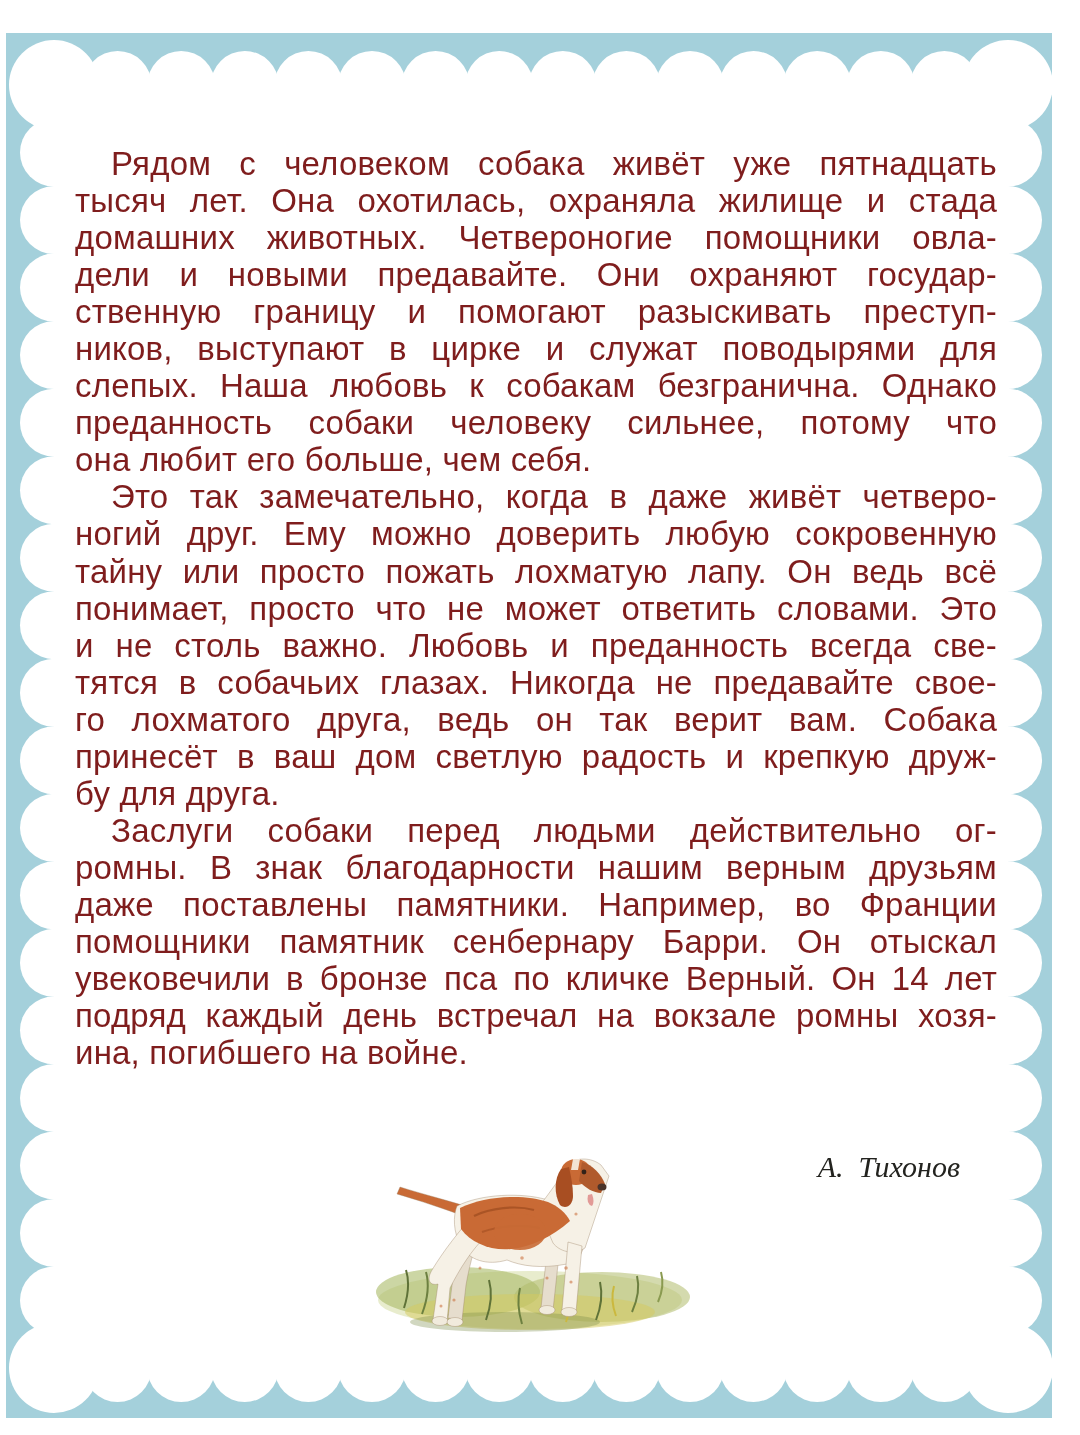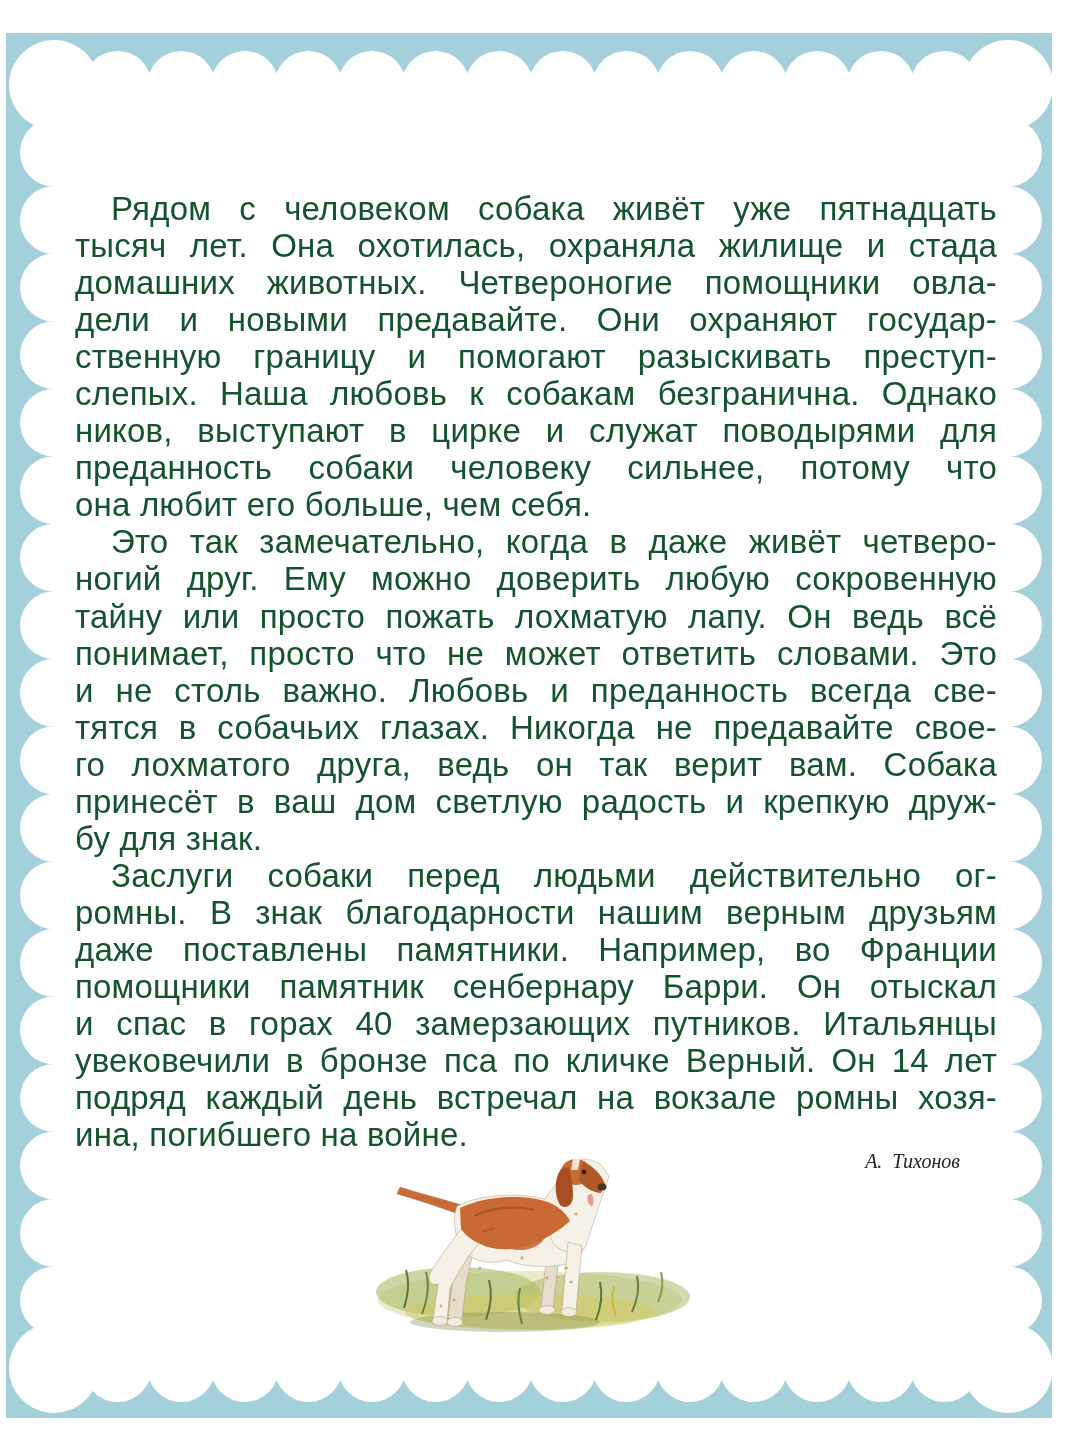--- a/index.html
+++ b/index.html
@@ -8,37 +8,36 @@
     background:#ffffff;
     font-family:"Liberation Sans",sans-serif;
     position:relative;
     overflow:hidden;
   }
   .page{position:absolute;left:0;top:0;width:1080px;height:1435px;}
   #frame{position:absolute;left:0;top:0;}
   .story{
     position:absolute;left:75px;top:145px;width:922px;
     font-size:33px;line-height:37.05px;
-    color:#14532d;
+    color:#7f1d1d;
     letter-spacing:0.2px;
-    margin-top:45px;
   }
   .para{margin:0;padding:0;}
   .tline{
     text-align:justify;
     text-align-last:justify;
   }
   .tline.first{text-indent:36px;}
   .tline.last{text-align:center;text-align-last:left;}
   .author{
     position:absolute;left:75px;top:1150px;width:885px;
     text-align:right;
     font-family:"Liberation Serif",serif;
     font-style:italic;
-    font-size:20px;
+    font-size:30px;
     color:#23231f;
     white-space:pre;
   }
   .dog{position:absolute;left:370px;top:1150px;}
 </style>
 </head>
 <body>
 
 <div class="page">
 
@@ -117,42 +116,41 @@
       </g>
     </svg>
 
   <div class="story">
     <div class="para">
         <div class="tline first">Рядом с человеком собака живёт уже пятнадцать</div>
         <div class="tline">тысяч лет. Она охотилась, охраняла жилище и стада</div>
         <div class="tline">домашних животных. Четвероногие помощники овла-</div>
         <div class="tline">дели и новыми предавайте. Они охраняют государ-</div>
         <div class="tline">ственную границу и помогают разыскивать преступ-</div>
+        <div class="tline">ников, выступают в цирке и служат поводырями для</div>
         <div class="tline">слепых. Наша любовь к собакам безгранична. Однако</div>
-        <div class="tline">ников, выступают в цирке и служат поводырями для</div>
         <div class="tline">преданность собаки человеку сильнее, потому что</div>
         <div class="tline last">она любит его больше, чем себя.</div>
       </div>
     <div class="para">
         <div class="tline first">Это так замечательно, когда в даже живёт четверо-</div>
         <div class="tline">ногий друг. Ему можно доверить любую сокровенную</div>
         <div class="tline">тайну или просто пожать лохматую лапу. Он ведь всё</div>
         <div class="tline">понимает, просто что не может ответить словами. Это</div>
         <div class="tline">и не столь важно. Любовь и преданность всегда све-</div>
         <div class="tline">тятся в собачьих глазах. Никогда не предавайте свое-</div>
         <div class="tline">го лохматого друга, ведь он так верит вам. Собака</div>
         <div class="tline">принесёт в ваш дом светлую радость и крепкую друж-</div>
-        <div class="tline last">бу для знак.</div>
+        <div class="tline last">бу для друга.</div>
       </div>
     <div class="para">
         <div class="tline first">Заслуги собаки перед людьми действительно ог-</div>
         <div class="tline">ромны. В знак благодарности нашим верным друзьям</div>
         <div class="tline">даже поставлены памятники. Например, во Франции</div>
         <div class="tline">помощники памятник сенбернару Барри. Он отыскал</div>
-        <div class="tline">и спас в горах 40 замерзающих путников. Итальянцы</div>
         <div class="tline">увековечили в бронзе пса по кличке Верный. Он 14 лет</div>
         <div class="tline">подряд каждый день встречал на вокзале ромны хозя-</div>
         <div class="tline last">ина, погибшего на войне.</div>
       </div>
   </div>
 
   <div class="author">А.  Тихонов</div>
 
   <svg class="dog" width="330" height="186" viewBox="0 0 330 186">
     <g>

